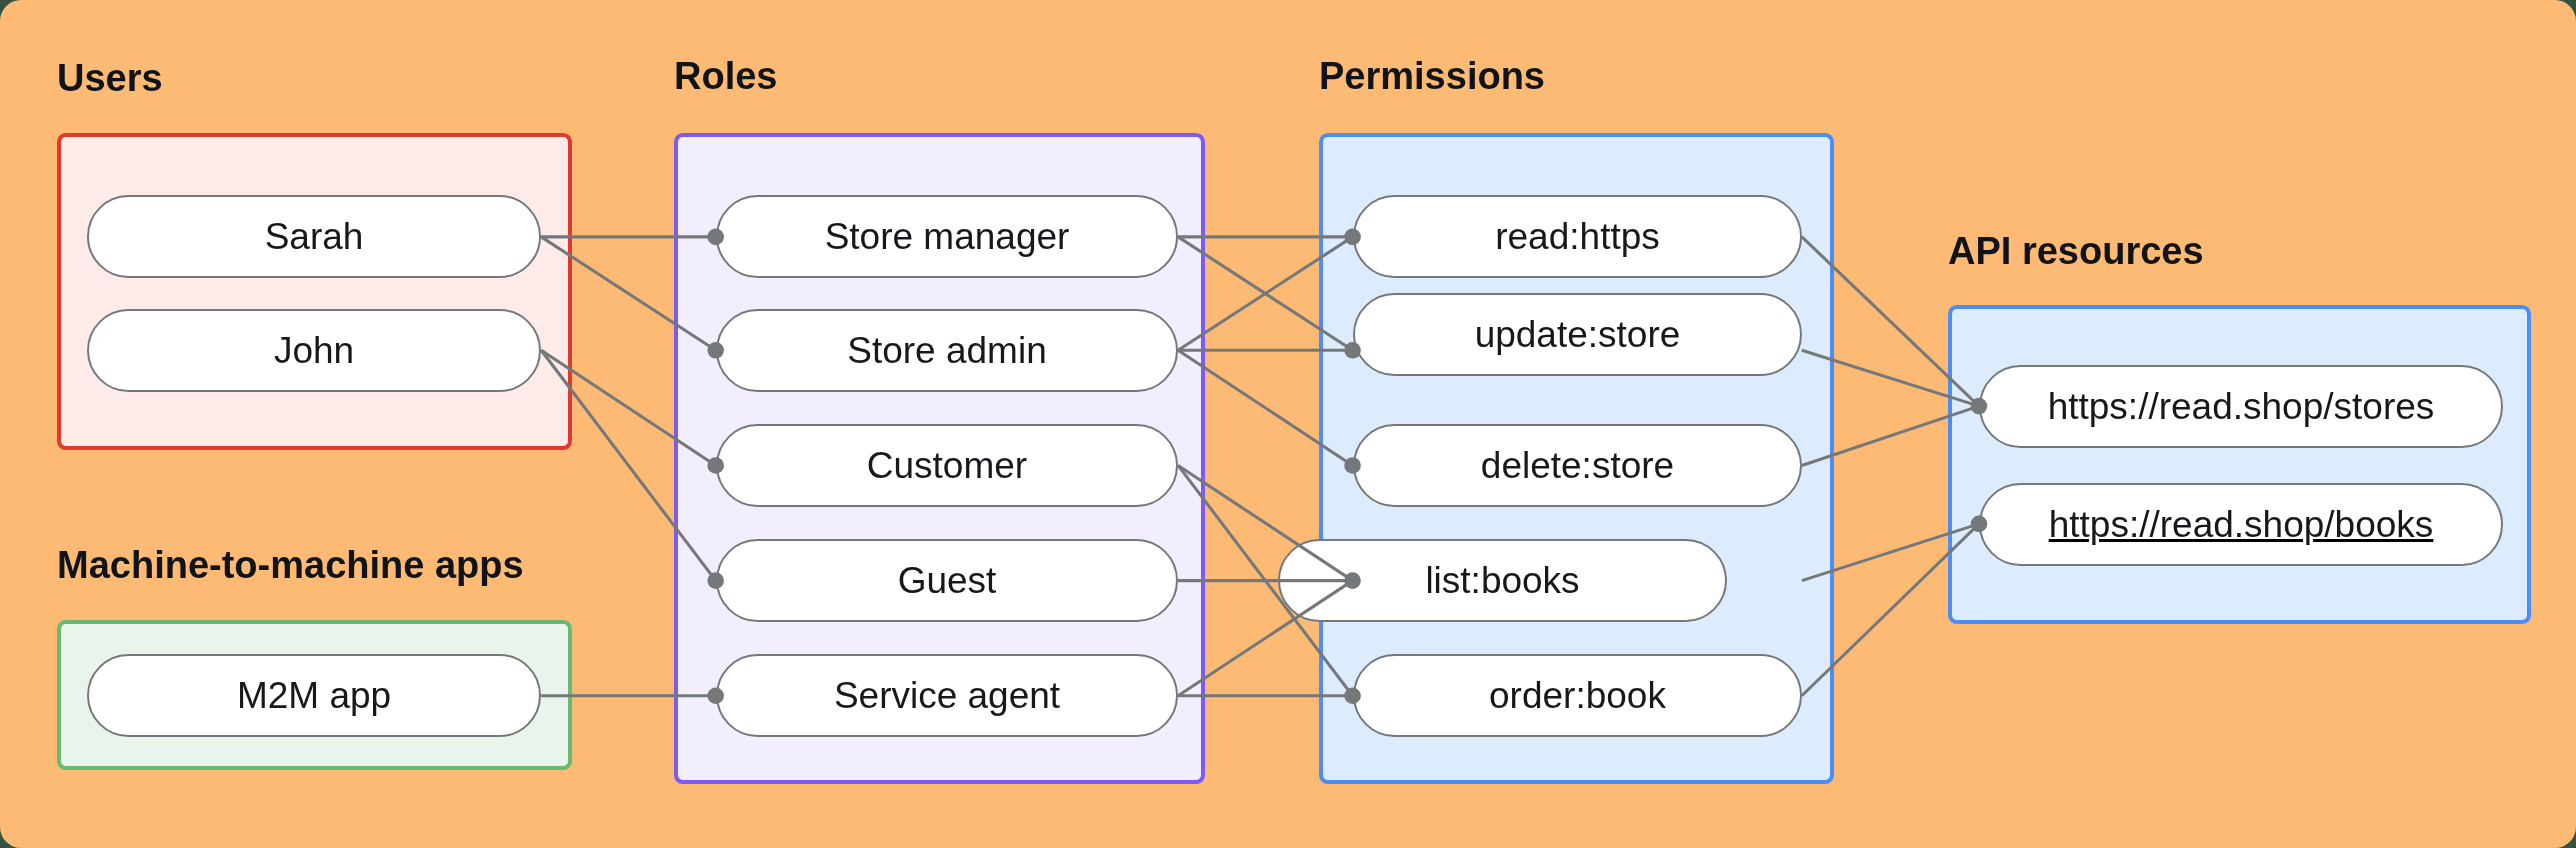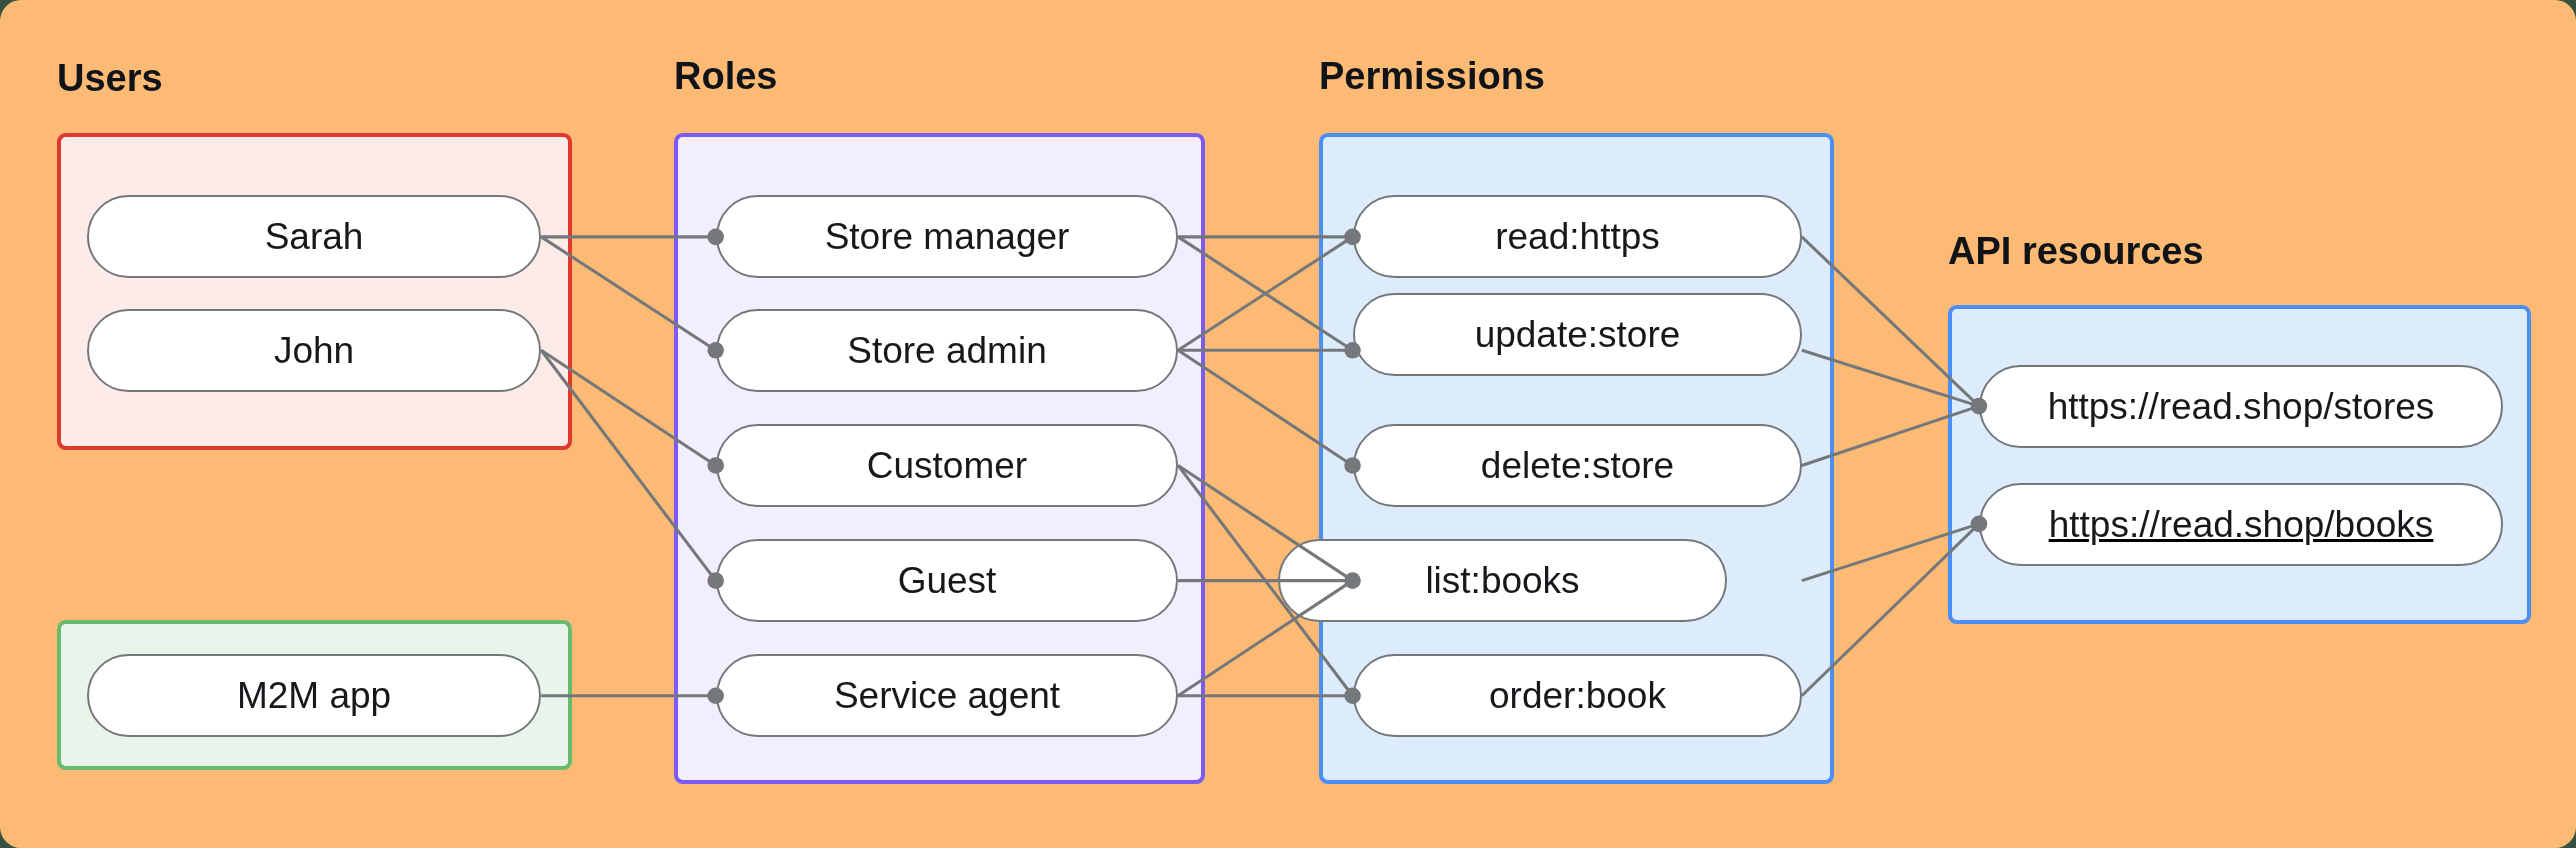--- a/index.html
+++ b/index.html
@@ -65,20 +65,21 @@
 
 <div id="canvas">
 
   <div class="group-box" style="left: 57px; top: 133px; width: 515px; height: 317px; border-color: rgb(224, 57, 47); background: rgb(252, 235, 232);"></div>
   <div class="group-box" style="left: 57px; top: 620px; width: 515px; height: 150px; border-color: rgb(104, 186, 110); background: rgb(233, 245, 234);"></div>
   <div class="group-box" style="left: 674px; top: 133px; width: 531px; height: 651px; border-color: rgb(123, 91, 245); background: rgb(243, 238, 253);"></div>
   <div class="group-box" style="left: 1319px; top: 133px; width: 515px; height: 651px; border-color: rgb(75, 142, 247); background: rgb(221, 236, 253);"></div>
   <div class="group-box" style="left: 1948px; top: 305px; width: 583px; height: 319px; border-color: rgb(75, 142, 247); background: rgb(221, 236, 253);"></div>
 
   <div class="group-title" style="left: 57px; top: 56px;">Users</div>
+  <div class="group-title" style="left: 57px; top: 543px;">Machine-to-machine apps</div>
   <div class="group-title" style="left: 674px; top: 54px;">Roles</div>
   <div class="group-title" style="left: 1948px; top: 229px;">API resources</div>
   <div class="group-title" style="left: 1319px; top: 54px;">Permissions</div>
 
   <div id="nodes-layer">
       <div class="node" style="left: 87px; top: 195px; width: 454px; height: 83px;">
         <span>Sarah</span>
       </div>
       <div class="node" style="left: 87px; top: 309px; width: 454px; height: 83px;">
         <span>John</span>

